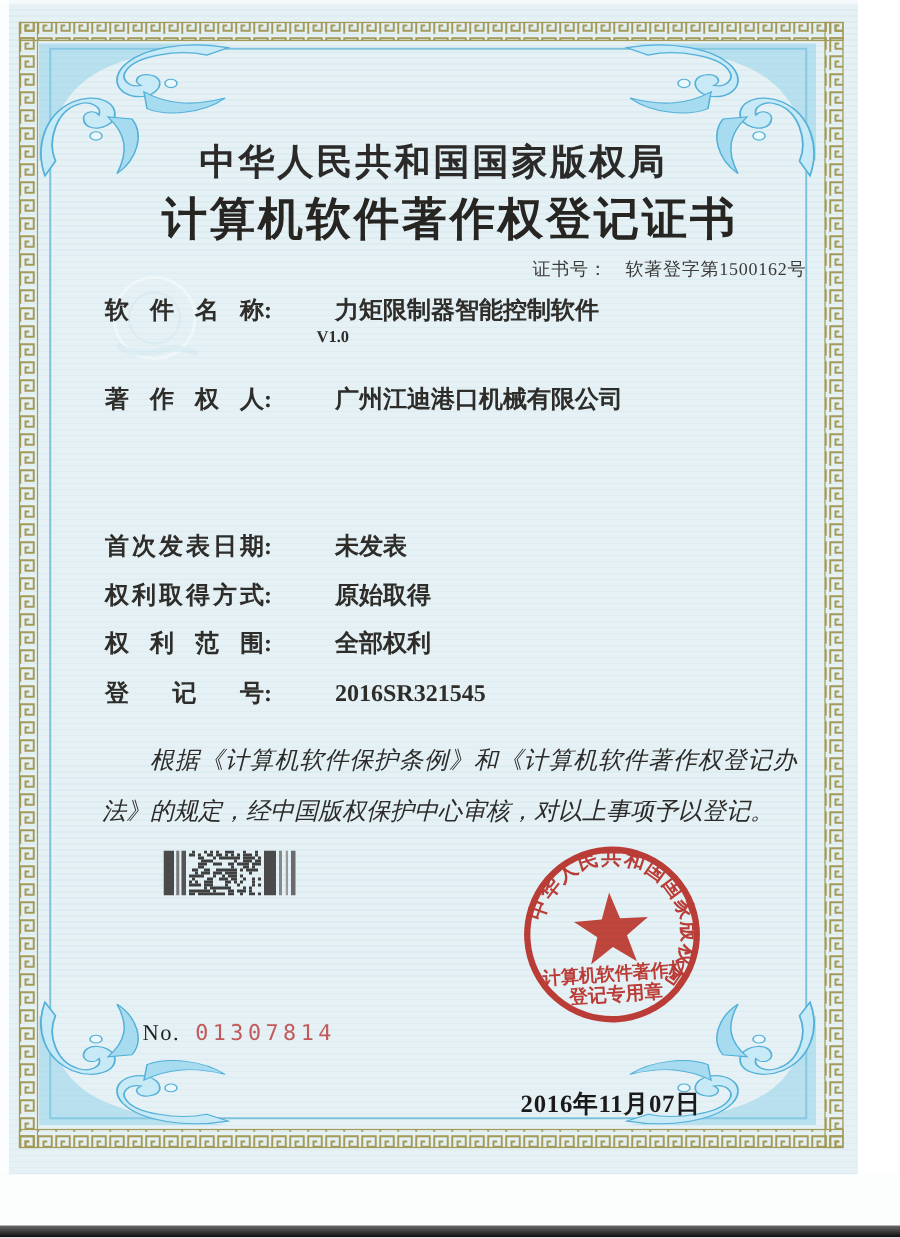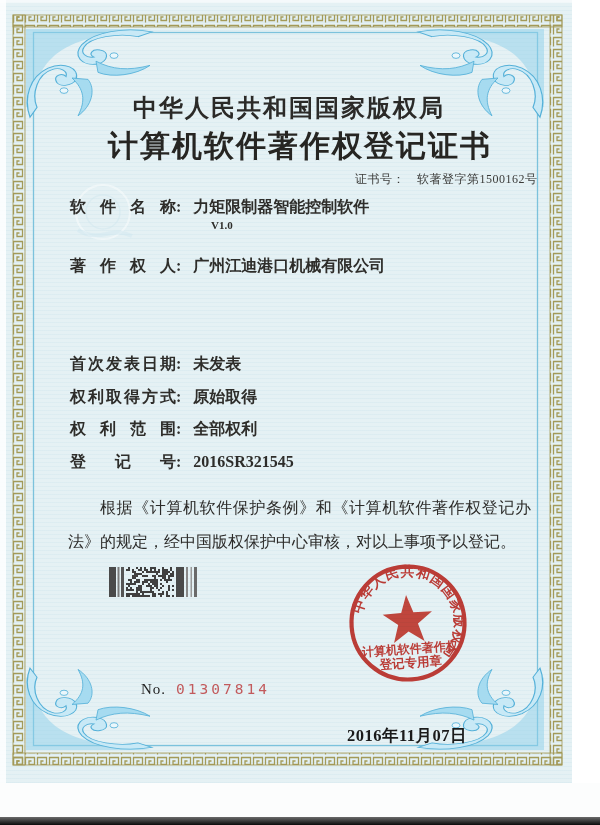--- a/index.html
+++ b/index.html
@@ -13,25 +13,25 @@
   .edge-top{position:absolute;left:0;top:0;width:600px;height:3px;background:rgba(255,255,255,0.6);}
   .decor{position:absolute;left:0;top:0;}
   .title1{position:absolute;top:92px;left:0;width:578px;text-align:center;
           font-size:24px;font-weight:bold;letter-spacing:2px;color:#2b2a28;}
   .title2{position:absolute;top:126px;left:0;width:600px;text-align:center;
           font-size:30px;font-weight:bold;letter-spacing:2px;color:#262522;}
   .certno{position:absolute;top:171px;left:355px;font-size:12px;color:#3a3a38;letter-spacing:0.5px;}
   .certno .gap{display:inline-block;width:12px;}
   .row{position:absolute;left:70px;font-size:16px;font-weight:bold;color:#2e2d2a;white-space:nowrap;}
   .lbl{display:inline-block;width:106px;text-align:justify;text-align-last:justify;font-family:Liberation Serif, serif;}
-  .val{margin-left:12px;text-align:right;}
+  .val{margin-left:42px;text-align:right;}
   .val2{position:absolute;left:211px;font-size:11px;font-weight:bold;color:#2e2d2a;}
   .statement{position:absolute;left:68px;top:491px;width:463px;font-size:16px;line-height:34px;
-             color:#2c2b29;text-indent:32px;text-align:justify;}
-  .no-line{position:absolute;left:95px;top:681px;font-size:15px;color:#1f1f1f;letter-spacing:1px;margin-left:46px;}
+             color:#2c2b29;text-indent:32px;text-align:justify;font-style:italic;}
+  .no-line{position:absolute;left:95px;top:681px;font-size:15px;color:#1f1f1f;letter-spacing:1px;}
   .no-line .serial{font-family:"DejaVu Sans Mono","Liberation Mono",monospace;
                    color:#c25a5c;letter-spacing:3px;font-size:14.5px;margin-left:10px;}
   .seal-date{position:absolute;left:347px;top:677px;font-size:16.5px;font-weight:bold;
              color:#1a1a1a;letter-spacing:0.5px;margin-top:48px;}
   .seal{position:absolute;left:346px;top:561px;opacity:0.92;mix-blend-mode:multiply;
         transform:rotate(-4deg);}
   .barcode{position:absolute;left:109px;top:567px;}
   .white-strip{position:absolute;left:0;top:783px;width:600px;height:34px;background:#fcfdfd;}
   .black-strip{position:absolute;left:0;top:817px;width:600px;height:8px;
                background:linear-gradient(#6a6a6a,#0b0b0b);}

